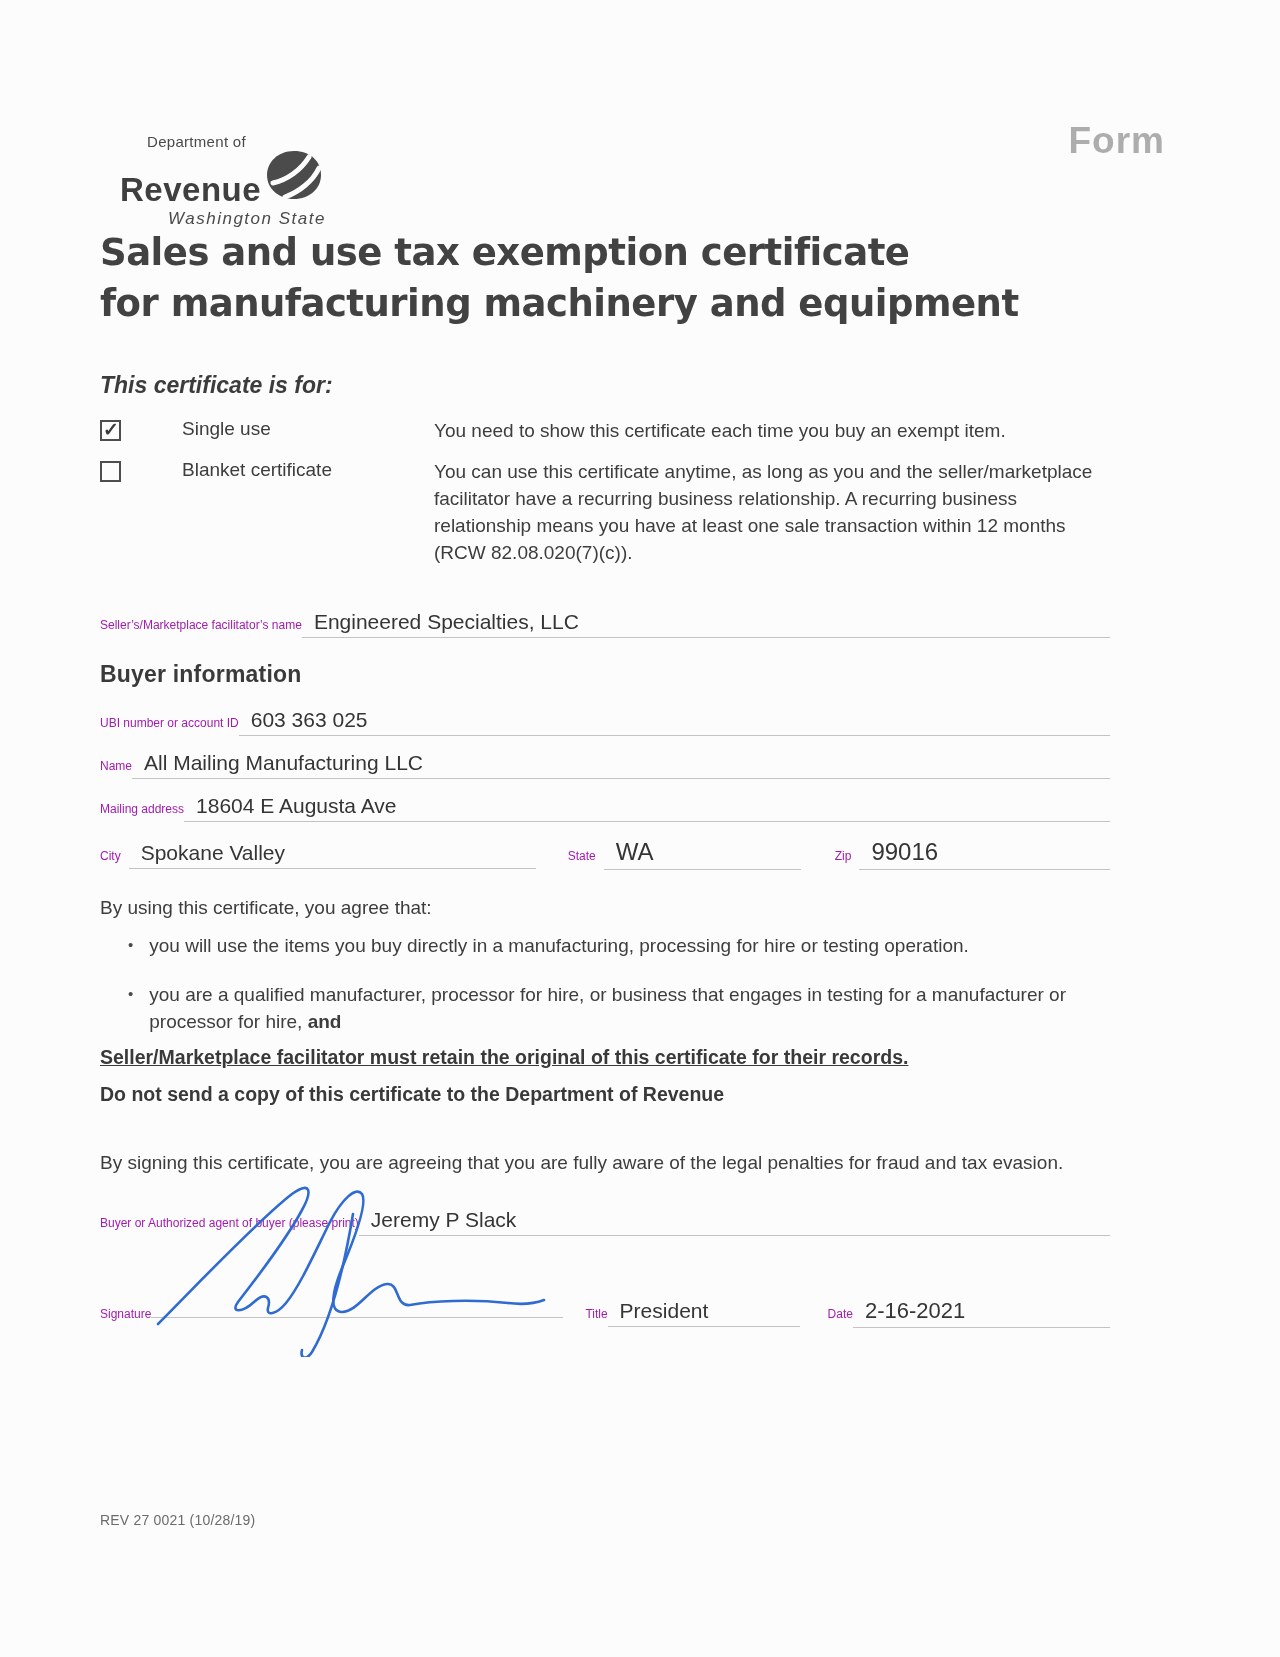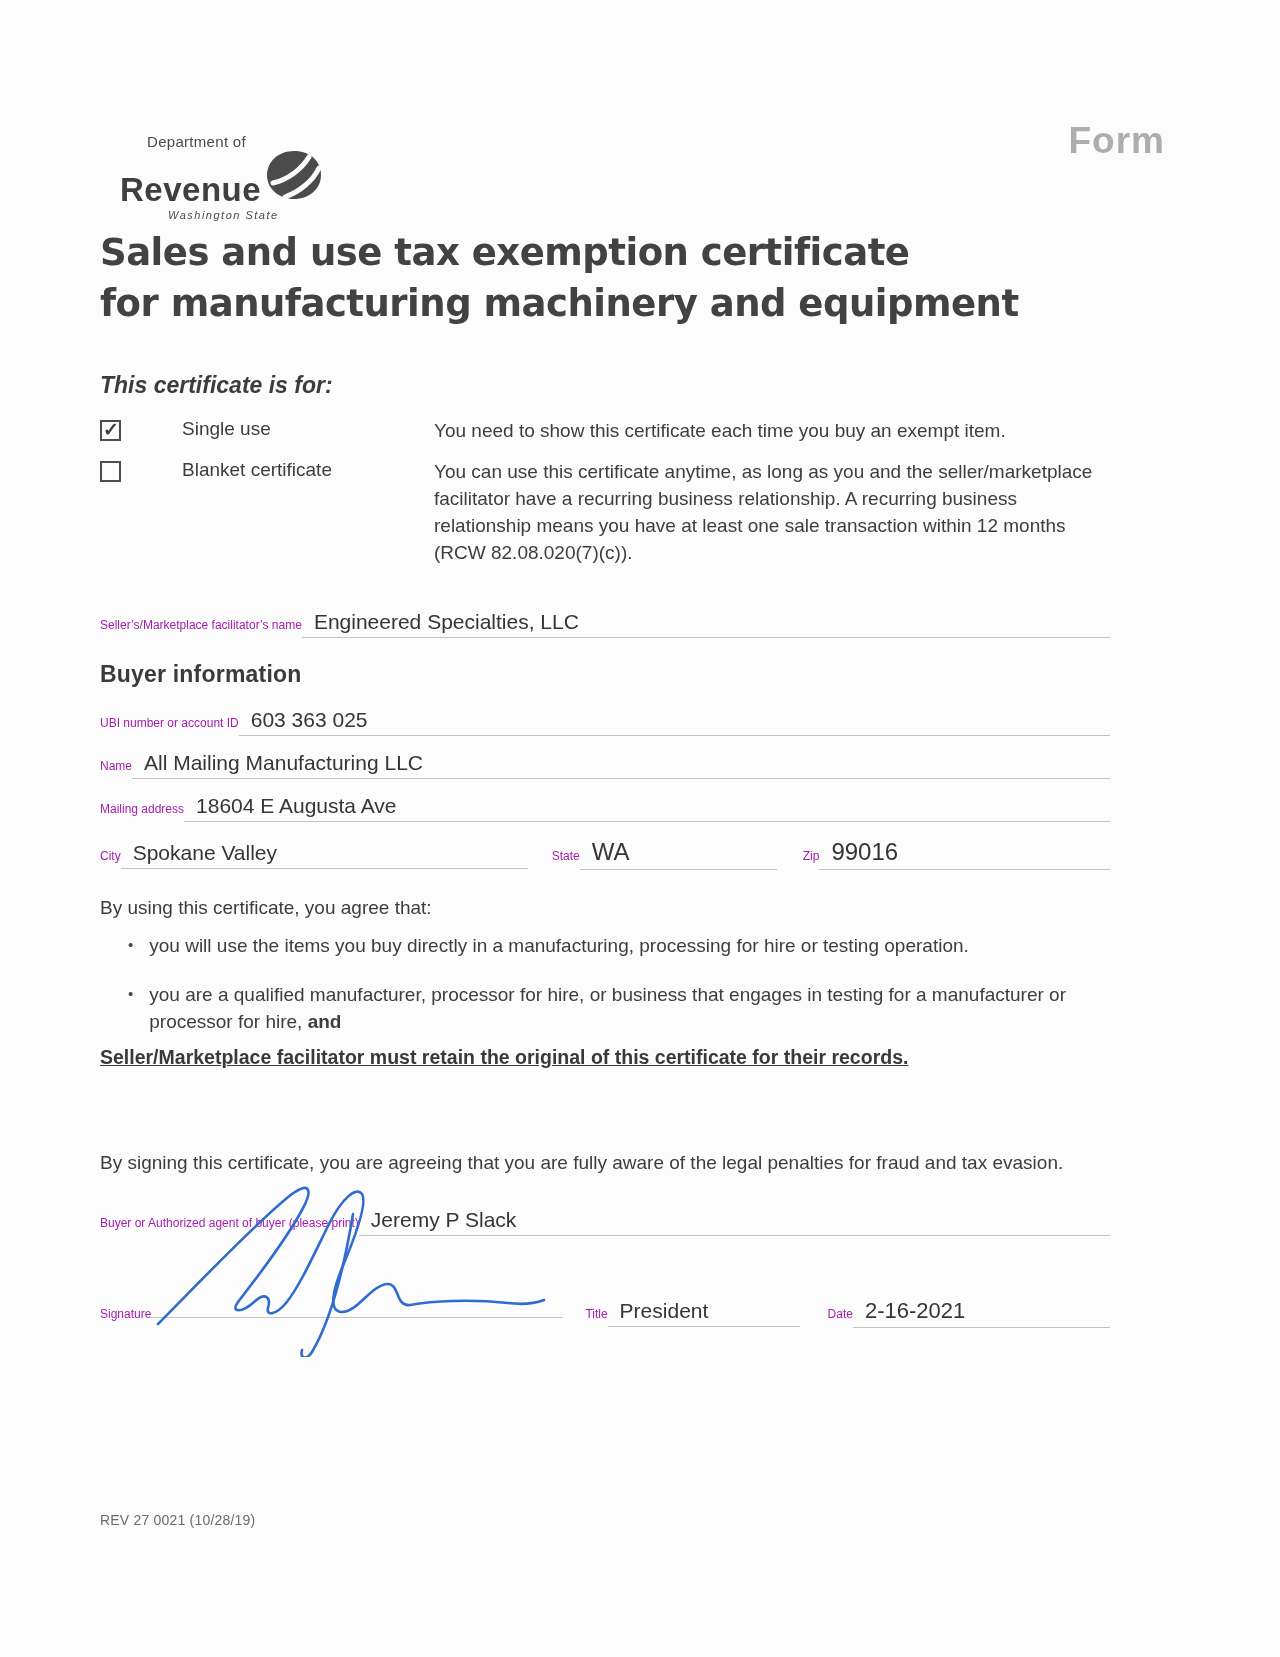--- a/index.html
+++ b/index.html
@@ -13,21 +13,21 @@
     color:#3e3e3e;
     overflow:hidden;
   }
 
   
   .logo{position:absolute;left:120px;top:133px;width:220px;}
   .logo .dept{font-size:15px;color:#4a4a4a;margin-left:27px;letter-spacing:.3px;}
   .logo-row{display:flex;align-items:flex-end;}
   .logo .revenue{font-size:33px;font-weight:bold;color:#3f3f3f;letter-spacing:.5px;line-height:1;}
   .logo .swoosh{margin-left:4px;margin-bottom:2px;}
-  .logo .state{font-size:11px;font-style:italic;color:#4a4a4a;margin-left:48px;margin-top:3px;letter-spacing:1.5px;}
+  .logo .state{font-size:17px;font-style:italic;color:#4a4a4a;margin-left:48px;margin-top:3px;letter-spacing:1.5px;}
 
   
   .form-mark{
     position:absolute;right:115px;top:120px;
     font-size:37px;font-weight:bold;color:#adadad;letter-spacing:1px;
   }
 
   
   .doc-title{
     position:absolute;left:100px;top:228px;width:1050px;
@@ -149,21 +149,21 @@
     </span>
   </div>
 
   <div class="row" style="left:100px;top:794px;width:1010px;">
     <span class="lbl">Mailing address</span>
     <span class="fill">
       <span class="val">18604 E Augusta Ave</span>
     </span>
   </div>
 
-  <div class="row" style="left:100px;top:838px;width:1010px;">
+  <div class="row" style="left:100px;top:838px;width:1010px;gap:8px;">
     <span class="lbl">City</span>
     <span class="fill" style="flex:0 0 395px;">
       <span class="val">Spokane Valley</span>
     </span>
     <span class="lbl" style="margin-left:24px;">State</span>
     <span class="fill" style="flex:0 0 185px;">
       <span class="val" style="font-size:24px;">WA</span>
     </span>
     <span class="lbl" style="margin-left:26px;">Zip</span>
     <span class="fill">
@@ -176,20 +176,21 @@
   <div class="bullets">
     <div class="bullet">
       <span class="bullet-text">you will use the items you buy directly in a manufacturing, processing for hire or testing operation.</span>
     </div>
     <div class="bullet">
       <span class="bullet-text"><span>you are a qualified manufacturer, processor for hire, or business that engages in testing for a manufacturer or processor for hire, </span><span class="b">and</span></span>
     </div>
   </div>
 
   <div class="notice1">Seller/Marketplace facilitator must retain the original of this certificate for their records.</div>
+  <div class="notice2">Do not send a copy of this certificate to the Department of Revenue</div>
   <div class="signing-note">By signing this certificate, you are agreeing that you are fully aware of the legal penalties for fraud and tax evasion.</div>
 
   <div class="row" style="left:100px;top:1208px;width:1010px;">
     <span class="lbl">Buyer or Authorized agent of buyer (please print)</span>
     <span class="fill">
       <span class="val">Jeremy P Slack</span>
     </span>
   </div>
 
   <div class="row" style="left:100px;top:1292px;width:1010px;">

